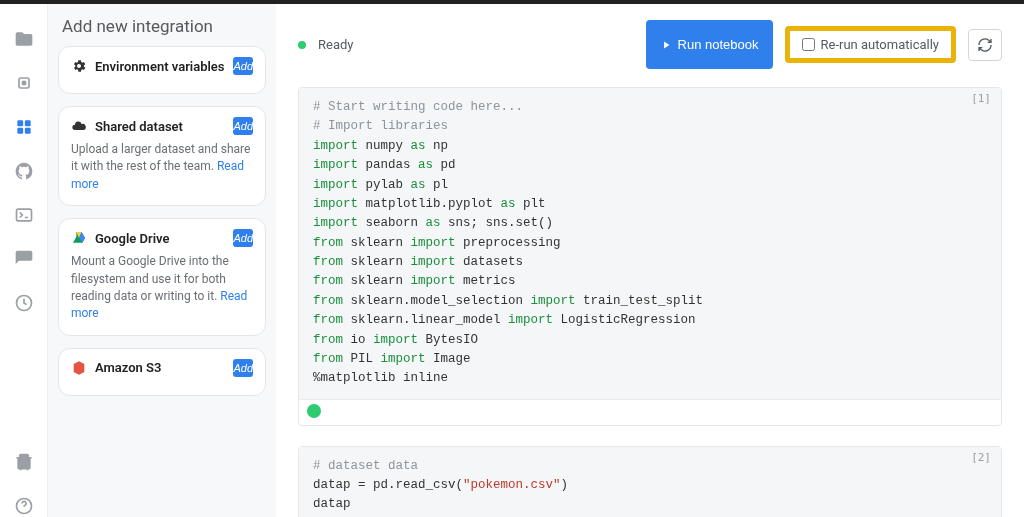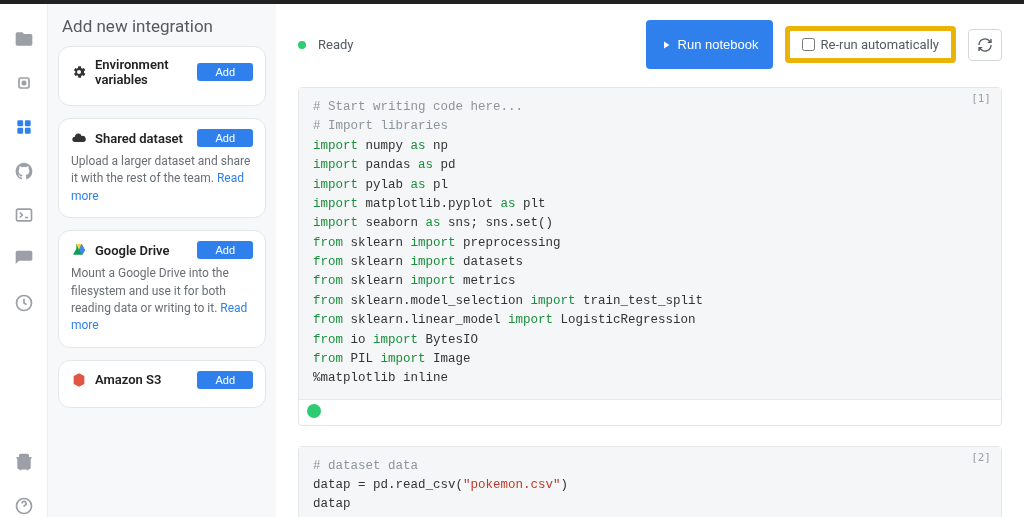--- a/index.html
+++ b/index.html
@@ -72,22 +72,23 @@
       font-size: 13px;
       color: #222;
       flex: 1;
     }
     .add-btn {
       background: #2f80ed;
       color: #fff;
       border: none;
       border-radius: 3px;
       font-size: 11px;
-      padding: 3px 18px;
+      padding: 3px 0;
       cursor: pointer;
+      font-style: italic;
     }
     .card-desc {
       font-size: 12px;
       color: #6a6f75;
       line-height: 1.45;
     }
     .card-desc .link { color: #2f80ed; cursor: pointer; }
     
     .main {
       flex: 1;

